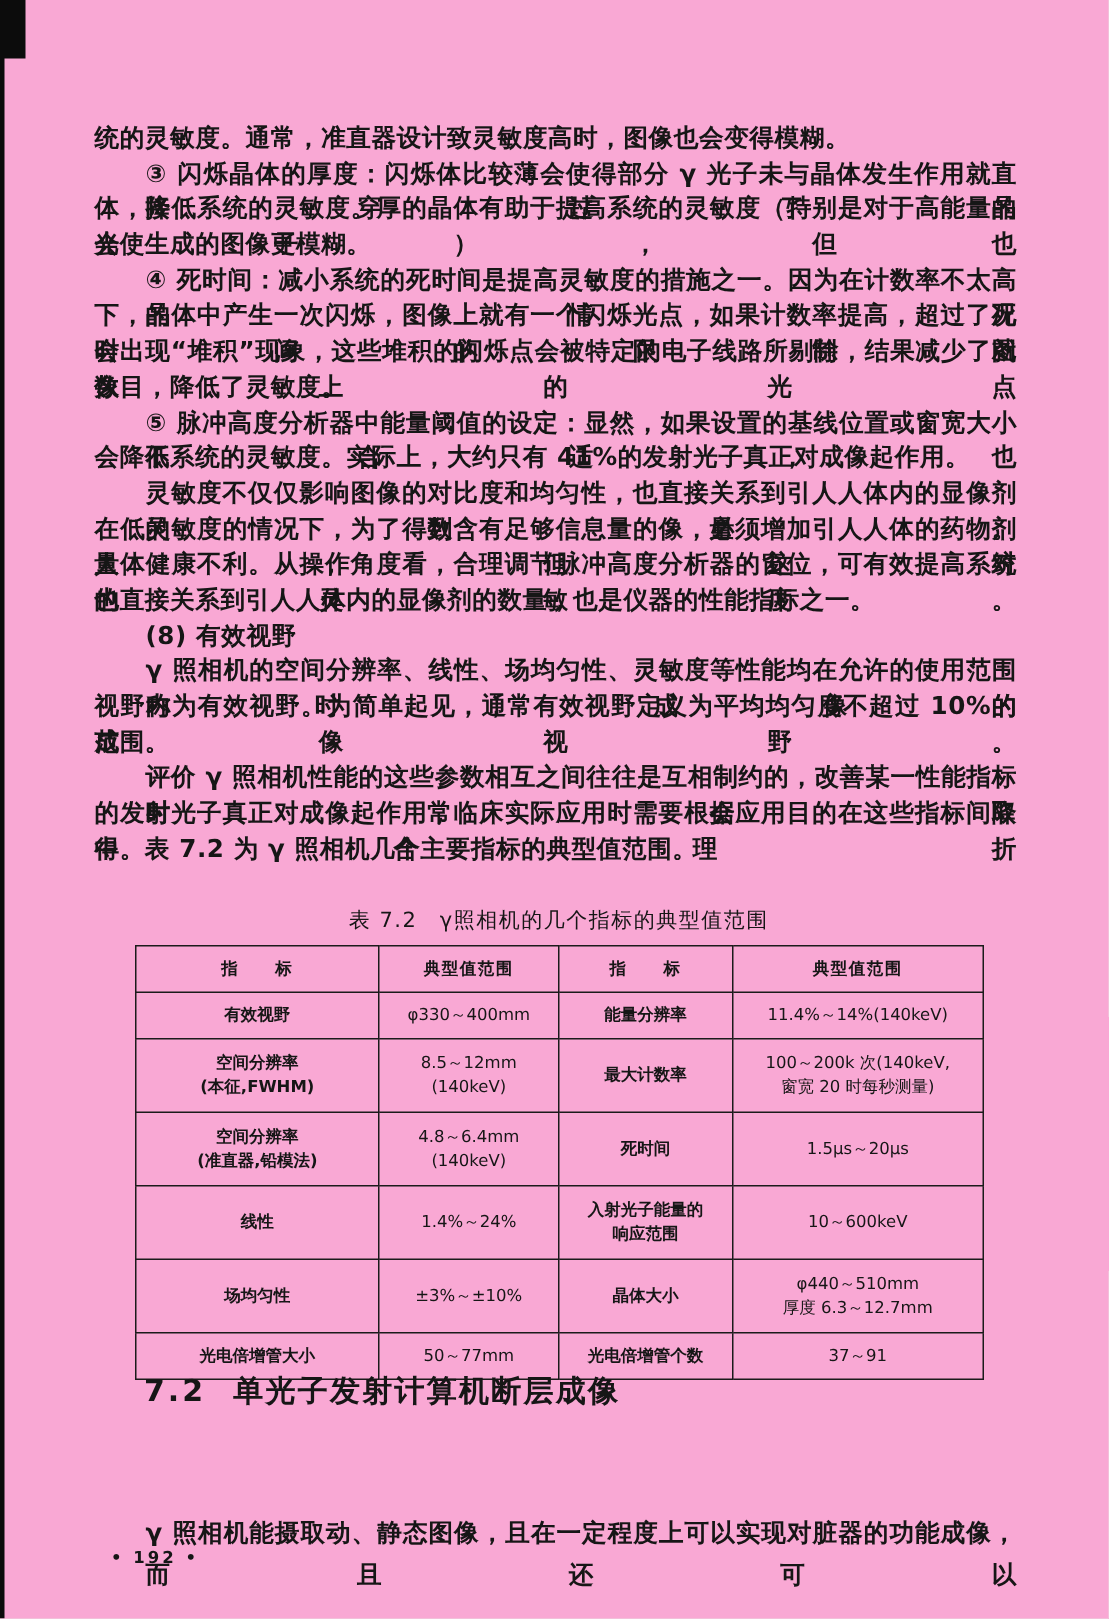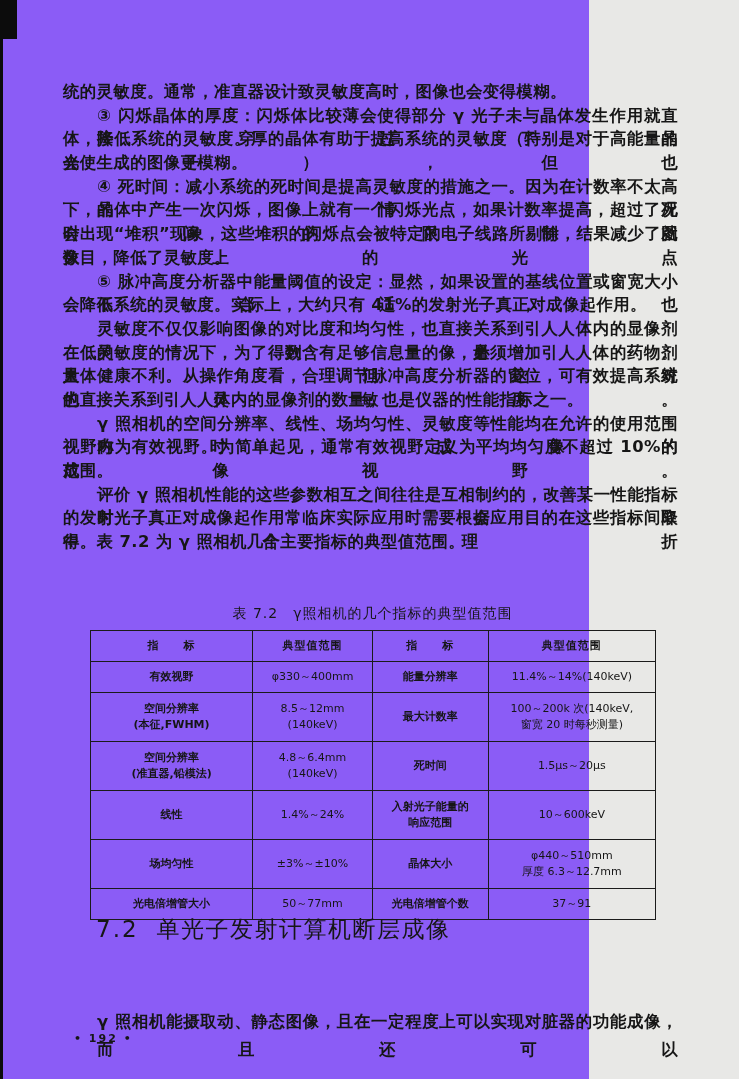--- a/index.html
+++ b/index.html
@@ -4,22 +4,22 @@
 <style>
   html,body{margin:0;padding:0;}
   body{
     width:739px;height:1079px;
     background:#e8e8e6;
     font-family:"DejaVu Sans",sans-serif;
     overflow:hidden;
   }
   .page{
     position:relative;
-    width:589px;height:1079px;
-    background:#8b5cf6;
+    width:739px;height:1079px;
+    background:#f9a8d4;
     color:#161616;
   }
   
   .edge-line{position:absolute;left:0;top:0;width:3px;height:1079px;background:#0c0c0c;}
   .corner-block{position:absolute;left:0;top:0;width:17px;height:39px;background:#0c0c0c;}
 
   
   .body-text{position:absolute;left:63px;top:80px;width:615px;}
   .bline{
     font-size:16.4px;line-height:23.7px;height:23.7px;
@@ -48,21 +48,21 @@
     padding:3px 2px;line-height:1.45;
   }
   table.spec th{font-weight:800;letter-spacing:1px;height:24px;}
   table.spec td.name{font-weight:800;}
   table.spec td.val{font-weight:500;}
   tr.h30 td{height:24px;margin-left:42px;} tr.h46 td{height:42px;}
 
   
   .sec-heading{
     position:absolute;left:96px;top:914px;
-    font-size:23px;font-weight:400;letter-spacing:1.5px;
+    font-size:20px;font-weight:700;letter-spacing:1.5px;
   }
   .sec-heading .num{margin-right:18px;letter-spacing:2px;}
 
   
   .footer-text{position:absolute;left:63px;top:966px;width:615px;}
   .footer-text .bline{line-height:27.5px;height:27.5px;margin-top:42px;}
 
   .page-number{
     position:absolute;left:74px;top:1032px;
     font-size:11px;font-weight:600;letter-spacing:2px;
@@ -83,20 +83,21 @@
       <div class="bline ind fill">④ 死时间：减小系统的死时间是提高灵敏度的措施之一。因为在计数率不太高的情况</div>
       <div class="bline fill">下，晶体中产生一次闪烁，图像上就有一个闪烁光点，如果计数率提高，超过了死时间的限制就</div>
       <div class="bline fill">会出现“堆积”现象，这些堆积的闪烁点会被特定的电子线路所剔除，结果减少了图像上的光点</div>
       <div class="bline">数目，降低了灵敏度。</div>
       <div class="bline ind fill">⑤ 脉冲高度分析器中能量阈值的设定：显然，如果设置的基线位置或窗宽大小不合适，也</div>
       <div class="bline">会降低系统的灵敏度。实际上，大约只有 41%的发射光子真正对成像起作用。</div>
       <div class="bline ind fill">灵敏度不仅仅影响图像的对比度和均匀性，也直接关系到引人人体内的显像剂的数量。</div>
       <div class="bline fill">在低灵敏度的情况下，为了得到含有足够信息量的像，必须增加引人人体的药物剂量，但这对</div>
       <div class="bline fill">人体健康不利。从操作角度看，合理调节脉冲高度分析器的窗位，可有效提高系统的灵敏度。</div>
       <div class="bline">也直接关系到引人人体内的显像剂的数量，也是仪器的性能指标之一。</div>
+      <div class="bline ind bold">(8) 有效视野</div>
       <div class="bline ind fill">γ 照相机的空间分辨率、线性、场均匀性、灵敏度等性能均在允许的使用范围内时，成像的</div>
       <div class="bline fill">视野称为有效视野。为简单起见，通常有效视野定义为平均均匀度不超过 10%的成像视野。</div>
       <div class="bline">范围。</div>
       <div class="bline ind fill">评价 γ 照相机性能的这些参数相互之间往往是互相制约的，改善某一性能指标时常会降</div>
       <div class="bline fill">的发射光子真正对成像起作用，临床实际应用时需要根据应用目的在这些指标间取得合理折</div>
       <div class="bline">中。表 7.2 为 γ 照相机几个主要指标的典型值范围。</div>
     </div>
 
   <div class="tbl-caption">表 7.2　γ照相机的几个指标的典型值范围</div>
 

